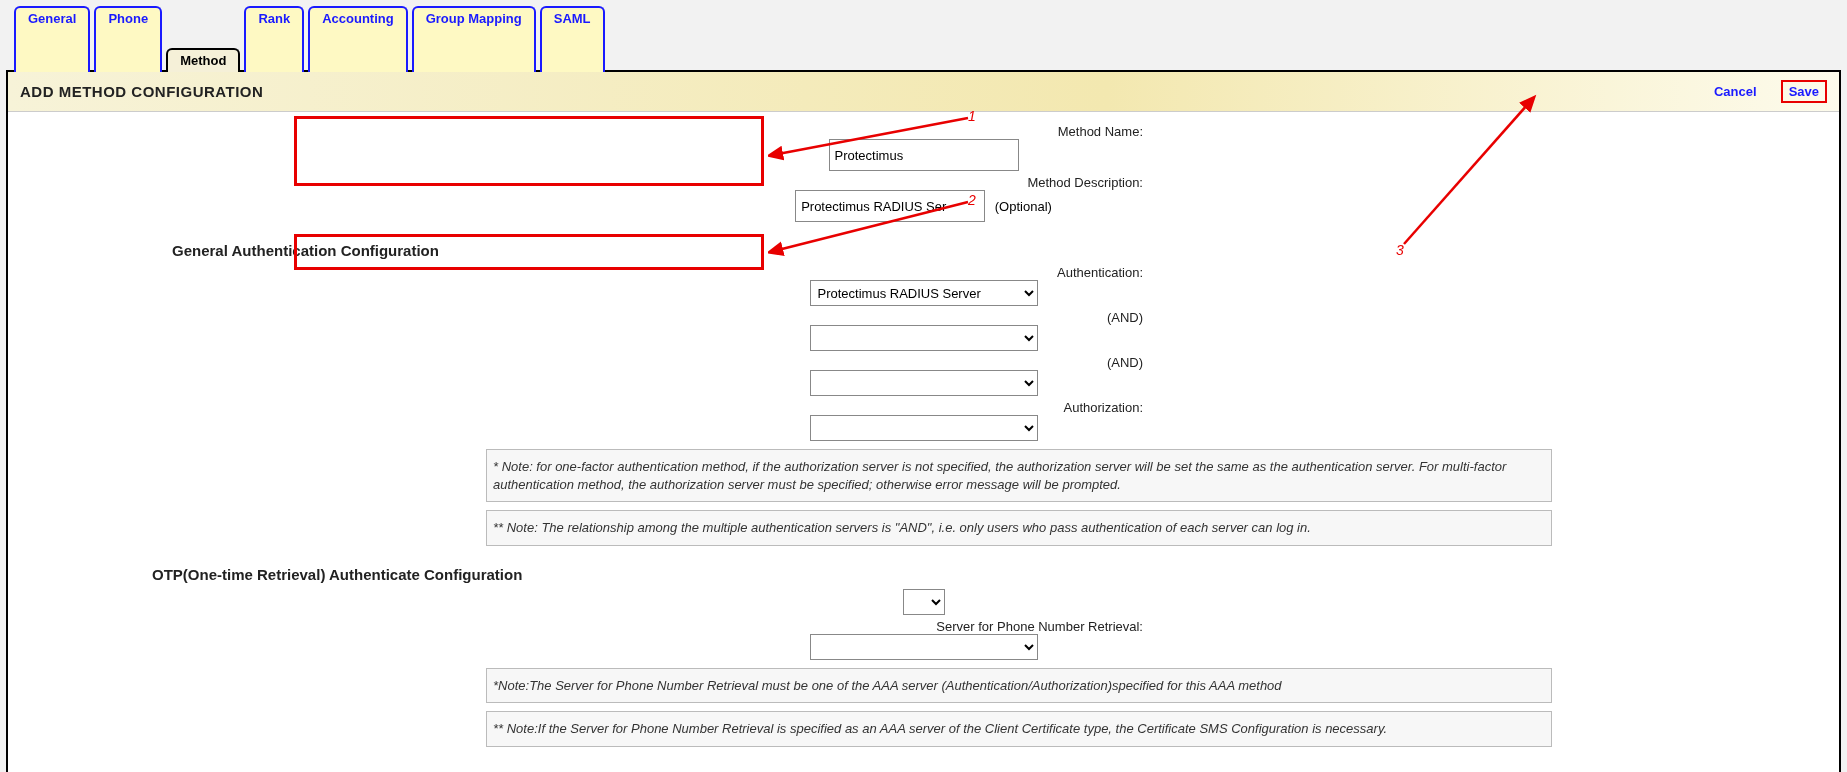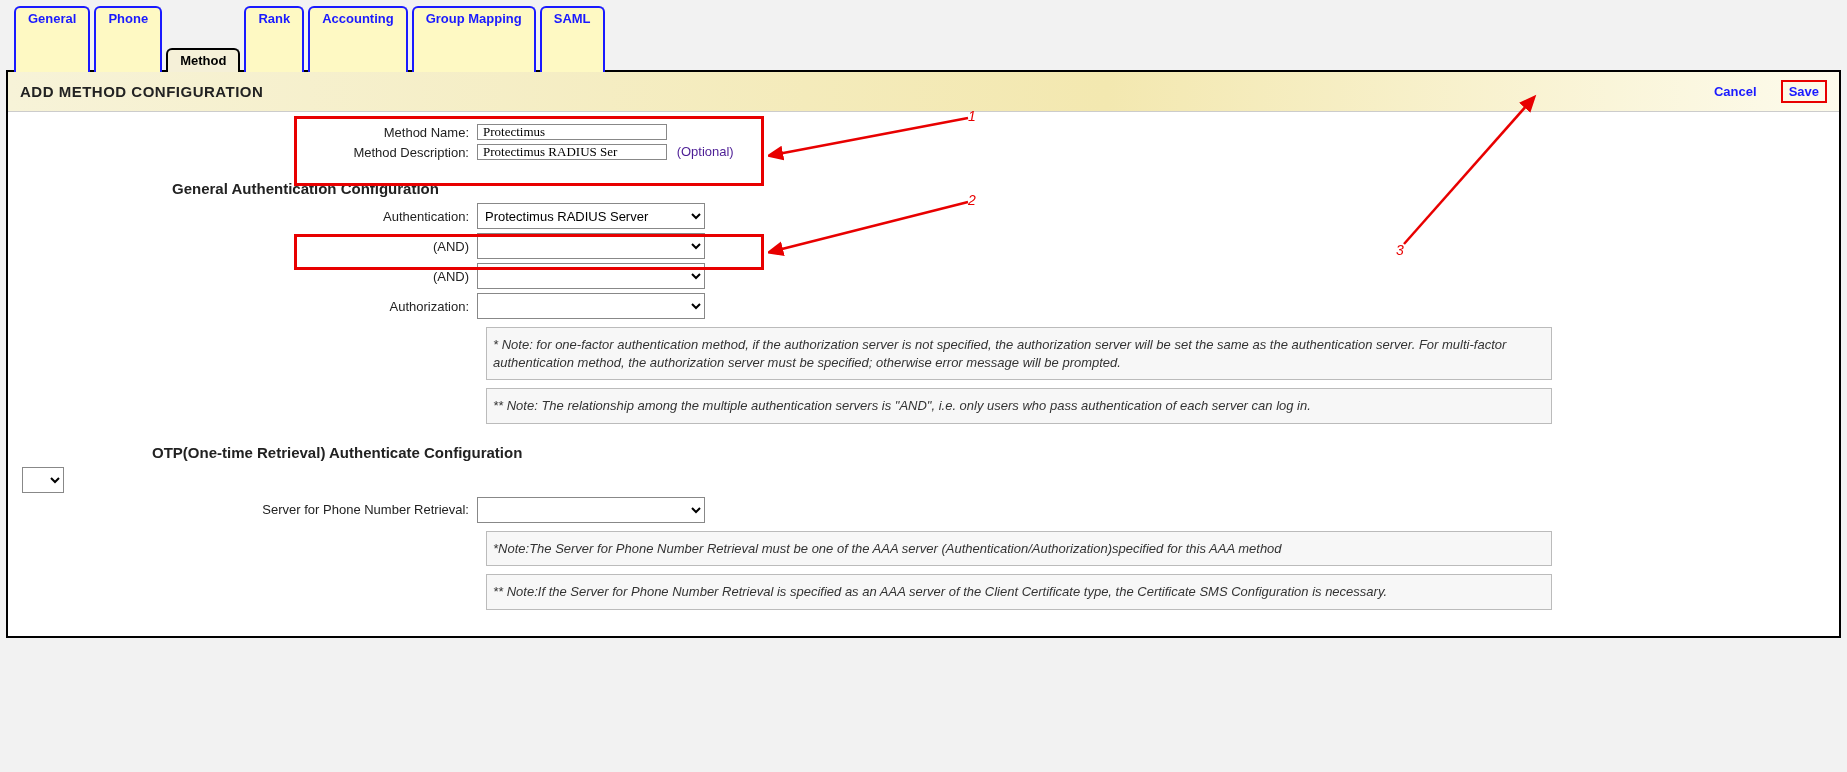--- a/index.html
+++ b/index.html
@@ -66,34 +66,35 @@
     padding: 2px 6px;
   }
   .form-area {
     padding: 8px 14px 18px 14px;
     position: relative;
   }
   .row {
     display: flex;
     align-items: center;
     margin: 4px 0;
+    flex-direction: column;
   }
   .lbl {
     width: 455px;
     text-align: right;
     padding-right: 8px;
   }
   .field input[type=text] {
-    height: 16px;
+    height: 32px;
     border: 1px solid #888;
     padding: 2px 5px;
-    font-family: Liberation Serif, serif;
+    font-family: Liberation Sans, sans-serif;
     font-size: 13px;
   }
-  .opt-hint { margin-left: 6px; color: #4c1d95; }
+  .opt-hint { margin-left: 6px; color: #000000; }
   .red-box {
     border: 3px solid #e80000;
     position: absolute;
     pointer-events: none;
   }
   .section-title {
     font-weight: bold;
     font-size: 15px;
     margin: 20px 0 6px 150px;
   }

